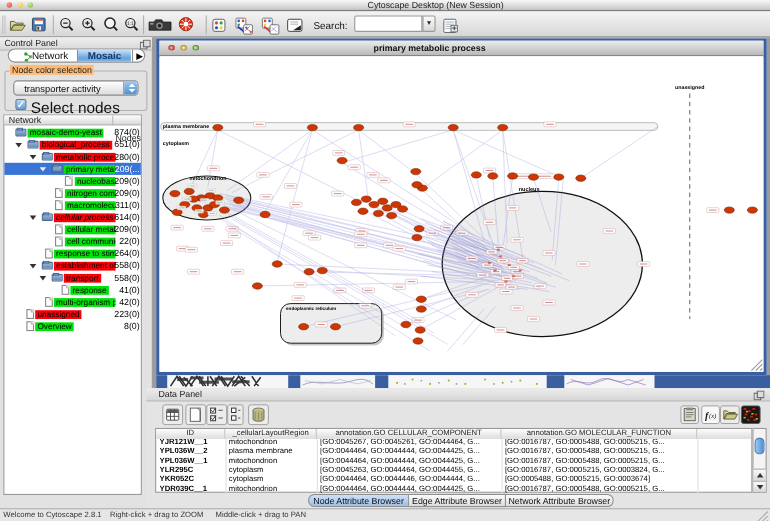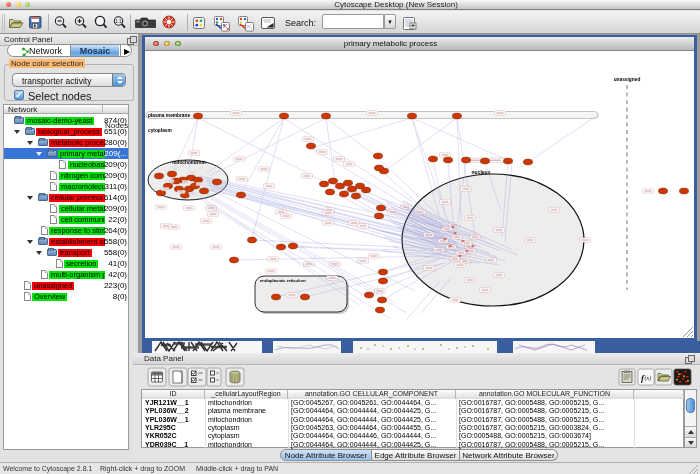--- a/index.html
+++ b/index.html
@@ -23,42 +23,42 @@
 #segtabs .seg2{position:absolute;left:62px;top:0;width:49px;height:13px;background:linear-gradient(#cfe4fa,#68a3dd 60%,#8cc0ec);border-left:1px solid #8f8f8f;font-size:9px;font-weight:bold;color:#143a6b;text-align:center;line-height:12px;}
 #segtabs .seg3{position:absolute;left:112px;top:0;width:13px;height:13px;border-left:1px solid #8f8f8f;font-size:8px;text-align:center;line-height:13px;color:#000;}
 #groupbox{position:absolute;left:4px;top:30px;width:130px;height:37px;border:1px solid #b2b2b2;border-radius:3px;}
 #grouplbl{position:absolute;left:9px;top:25px;background:#fdba74;padding:0 2px;font-size:8px;color:#222;}
 #combo{position:absolute;left:12px;top:39px;width:114px;height:14px;background:linear-gradient(#ffffff,#dcdcdc);border:1px solid #8a8a8a;border-radius:4px;}
 #combo .txt{position:absolute;left:9px;top:2px;font-size:8.5px;color:#111;}
 #combo .step{position:absolute;right:0;top:0;width:13px;height:12px;background:linear-gradient(#9ec7f0,#4a8fd4);border-left:1px solid #777;border-radius:0 4px 4px 0;}
 #combo .step:before{content:"";position:absolute;left:3.5px;top:2px;border-left:3px solid transparent;border-right:3px solid transparent;border-bottom:3.5px solid #fff;}
 #combo .step:after{content:"";position:absolute;left:3.5px;bottom:2px;border-left:3px solid transparent;border-right:3px solid transparent;border-top:3.5px solid #fff;}
 #chk{position:absolute;left:14px;top:56px;width:10px;height:10px;background:linear-gradient(#bcd8f4,#5c9ad8);border:1px solid #4a7ab0;border-radius:2px;color:#fff;font-size:9px;line-height:9px;text-align:center;font-weight:bold;}
-#chklbl{position:absolute;left:28px;top:56px;font-size:11px;color:#111;}
+#chklbl{position:absolute;left:28px;top:56px;font-size:14px;color:#111;}
 #treebox{position:absolute;left:3px;top:70px;width:126px;height:346px;background:#fff;border:1px solid #9a9a9a;}
 #treehead{position:absolute;left:0;top:0;width:124px;height:9px;background:linear-gradient(#fdfdfd,#d9d9d9);border-bottom:1px solid #aaa;font-size:8px;color:#222;}
 #treehead .c1{position:absolute;left:4px;top:0px;}
 #treehead .c2{position:absolute;left:101px;top:16px;}
 #treehead .d{position:absolute;left:98px;top:0;width:1px;height:9px;background:#bbb;}
 .trow{position:absolute;left:0;width:124px;height:11px;}
 .trow .lbl{position:absolute;top:1.5px;font-size:7.5px;line-height:8.5px;color:#000;padding:0 2px;white-space:nowrap;overflow:hidden;}
 .trow .num{position:absolute;right:1px;top:1px;font-size:8px;color:#000;}
 .tri{position:absolute;top:3.5px;width:0;height:0;border-left:3.5px solid transparent;border-right:3.5px solid transparent;border-top:4.5px solid #333;}
 .fold{position:absolute;top:2px;width:10px;height:7px;background:linear-gradient(#9db8d8,#6488b8);border:1px solid #46688f;border-radius:1px;}
 .fold:before{content:"";position:absolute;left:0px;top:-2px;width:4px;height:2px;background:#6488b8;border:1px solid #46688f;border-bottom:none;border-radius:1px 1px 0 0;}
 .file{position:absolute;top:1px;width:7px;height:9px;background:#fff;border:1px solid #888;}
 .file:before{content:"";position:absolute;right:-1px;top:-1px;border-top:3px solid #e2e2e2;border-left:3px solid #bbb;}
 .gbg{background:#00e109;}
 .rbg{background:#fb0007;}
 
 #mdi{left:139px;top:34px;width:561px;height:319px;background:#9b9b9b;overflow:hidden;}
 #fragstrip{position:absolute;left:3px;top:307px;width:558px;height:12px;background:#f6f6f6;}
 #mainwin{position:absolute;left:3px;top:1px;width:555px;height:306px;border:3px solid #3a5fa0;border-top-width:2px;background:#fff;}
 #wintitle{position:absolute;left:0;top:0;width:549px;height:14px;background:linear-gradient(#ececec,#b9b9b9);border-bottom:1px solid #858585;}
-#wintitle .t{position:absolute;left:0;top:2px;width:491px;text-align:center;font-size:8px;color:#111;}
+#wintitle .t{position:absolute;left:0;top:2px;width:491px;text-align:center;font-size:8px;color:#111;font-weight:bold;}
 #canvas{position:absolute;left:0;top:15px;width:549px;height:286px;background:#fff;}
 
 #datapanel{left:133px;top:353px;width:567px;height:109px;background:#e4e4e4;}
 #dphead{position:absolute;left:0;top:0;width:567px;height:12px;background:linear-gradient(#ececec,#d6d6d6);border-bottom:1px solid #b5b5b5;}
 #dphead span{position:absolute;left:11px;top:1px;font-size:8px;color:#222;}
 #dptable{position:absolute;left:8px;top:36px;width:543px;height:59px;background:#fff;border:1px solid #999;}
 .dth{position:absolute;top:0;height:9px;background:linear-gradient(#fdfdfd,#dcdcdc);border-right:1px solid #b5b5b5;font-size:7px;color:#222;text-align:center;overflow:hidden;}
 .dtc{position:absolute;height:8.3px;font-size:7px;color:#000;white-space:nowrap;overflow:hidden;}
 #dpscroll{position:absolute;left:551px;top:36px;width:13px;height:59px;background:#f4f4f4;border:1px solid #999;}
 #dpthumb{position:absolute;left:1px;top:8px;width:9px;height:15px;background:linear-gradient(90deg,#9ec7f0,#4a8fd4);border:1px solid #4a7ab0;border-radius:4px;}
@@ -274,21 +274,21 @@
         <span class="num">558(0)</span>
       </div>
     <div class="trow" style="top:142px;">
         <span class="tri" style="left:32px;"></span>
         <span class="fold" style="left:43px;"></span>
         <span class="lbl rbg" style="left:54px;max-width:47px;">transport</span>
         <span class="num">558(0)</span>
       </div>
     <div class="trow" style="top:153px;">
         <span class="file" style="left:52px;"></span>
-        <span class="lbl gbg" style="left:60px;max-width:41px;">secretion</span>
+        <span class="lbl gbg" style="left:60px;max-width:41px;">response</span>
         <span class="num">41(0)</span>
       </div>
     <div class="trow" style="top:164px;">
         <span class="file" style="left:37px;"></span>
         <span class="lbl gbg" style="left:45px;max-width:56px;">multi-organism pro</span>
         <span class="num">42(0)</span>
       </div>
     <div class="trow" style="top:175px;">
         <span class="file" style="left:20px;"></span>
         <span class="lbl rbg" style="left:28px;max-width:73px;">unassigned</span>

